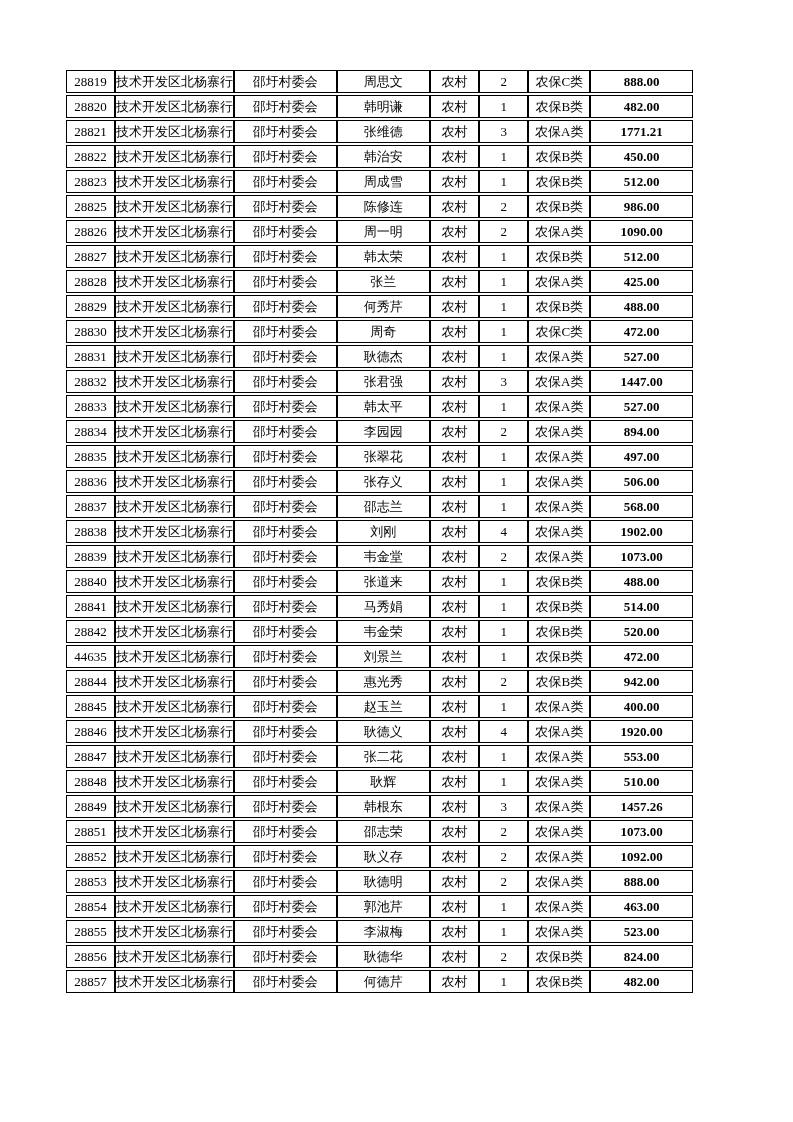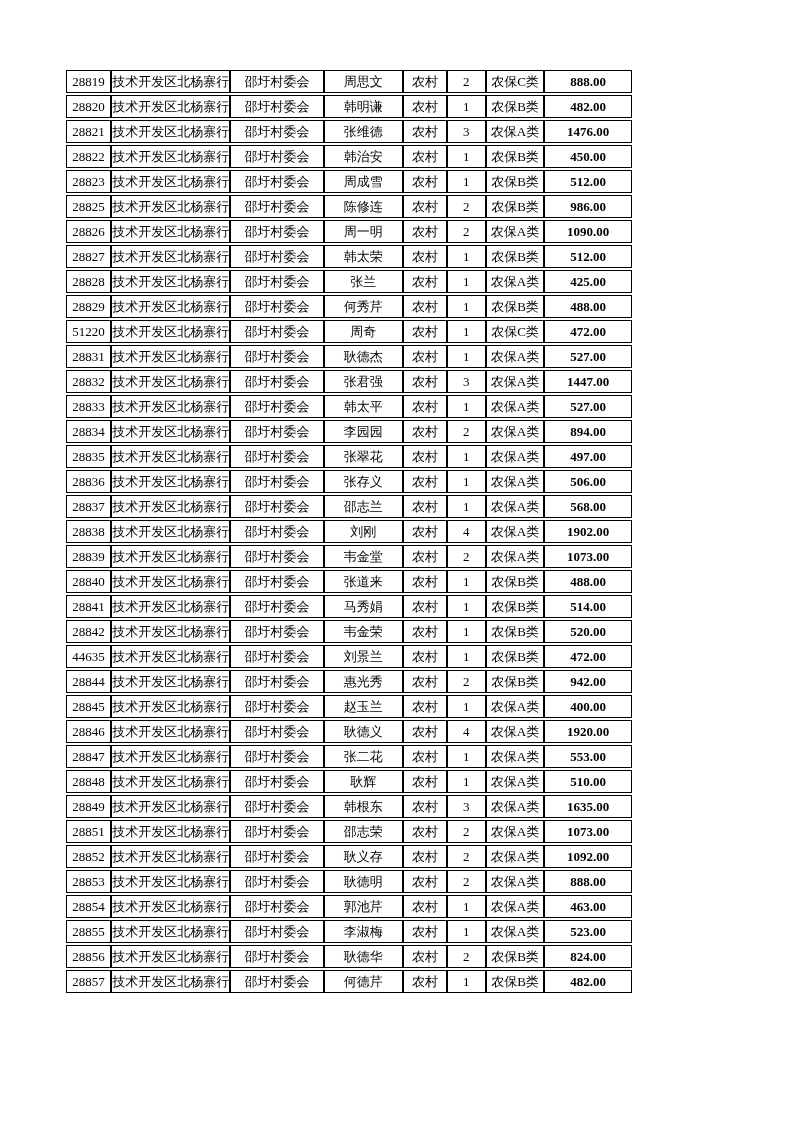--- a/index.html
+++ b/index.html
@@ -2,21 +2,21 @@
 <html><head>
 <meta charset="utf-8">
 <style>
   html, body {
     margin: 0;
     padding: 0;
     background: #ffffff;
   }
   .page {
     position: relative;
-    width: 632px;
+    width: 693px;
     height: 1122px;
     background: #ffffff;
     overflow: hidden;
   }
   table.records {
     position: absolute;
     left: 66px;
     top: 68px;
     border-collapse: separate;
     border-spacing: 0 2px;
@@ -82,21 +82,21 @@
           <td class="c7">482.00</td>
         </tr>
         <tr>
           <td class="c0">28821</td>
           <td class="c1">技术开发区北杨寨行</td>
           <td class="c2">邵圩村委会</td>
           <td class="c3">张维德</td>
           <td class="c4">农村</td>
           <td class="c5">3</td>
           <td class="c6">农保A类</td>
-          <td class="c7">1476.00</td>
+          <td class="c7">1771.21</td>
         </tr>
         <tr>
           <td class="c0">28822</td>
           <td class="c1">技术开发区北杨寨行</td>
           <td class="c2">邵圩村委会</td>
           <td class="c3">韩治安</td>
           <td class="c4">农村</td>
           <td class="c5">1</td>
           <td class="c6">农保B类</td>
           <td class="c7">450.00</td>
@@ -155,21 +155,21 @@
           <td class="c0">28829</td>
           <td class="c1">技术开发区北杨寨行</td>
           <td class="c2">邵圩村委会</td>
           <td class="c3">何秀芹</td>
           <td class="c4">农村</td>
           <td class="c5">1</td>
           <td class="c6">农保B类</td>
           <td class="c7">488.00</td>
         </tr>
         <tr>
-          <td class="c0">51220</td>
+          <td class="c0">28830</td>
           <td class="c1">技术开发区北杨寨行</td>
           <td class="c2">邵圩村委会</td>
           <td class="c3">周奇</td>
           <td class="c4">农村</td>
           <td class="c5">1</td>
           <td class="c6">农保C类</td>
           <td class="c7">472.00</td>
         </tr>
         <tr>
           <td class="c0">28831</td>
@@ -352,21 +352,21 @@
           <td class="c7">510.00</td>
         </tr>
         <tr>
           <td class="c0">28849</td>
           <td class="c1">技术开发区北杨寨行</td>
           <td class="c2">邵圩村委会</td>
           <td class="c3">韩根东</td>
           <td class="c4">农村</td>
           <td class="c5">3</td>
           <td class="c6">农保A类</td>
-          <td class="c7">1635.00</td>
+          <td class="c7">1457.26</td>
         </tr>
         <tr>
           <td class="c0">28851</td>
           <td class="c1">技术开发区北杨寨行</td>
           <td class="c2">邵圩村委会</td>
           <td class="c3">邵志荣</td>
           <td class="c4">农村</td>
           <td class="c5">2</td>
           <td class="c6">农保A类</td>
           <td class="c7">1073.00</td>

